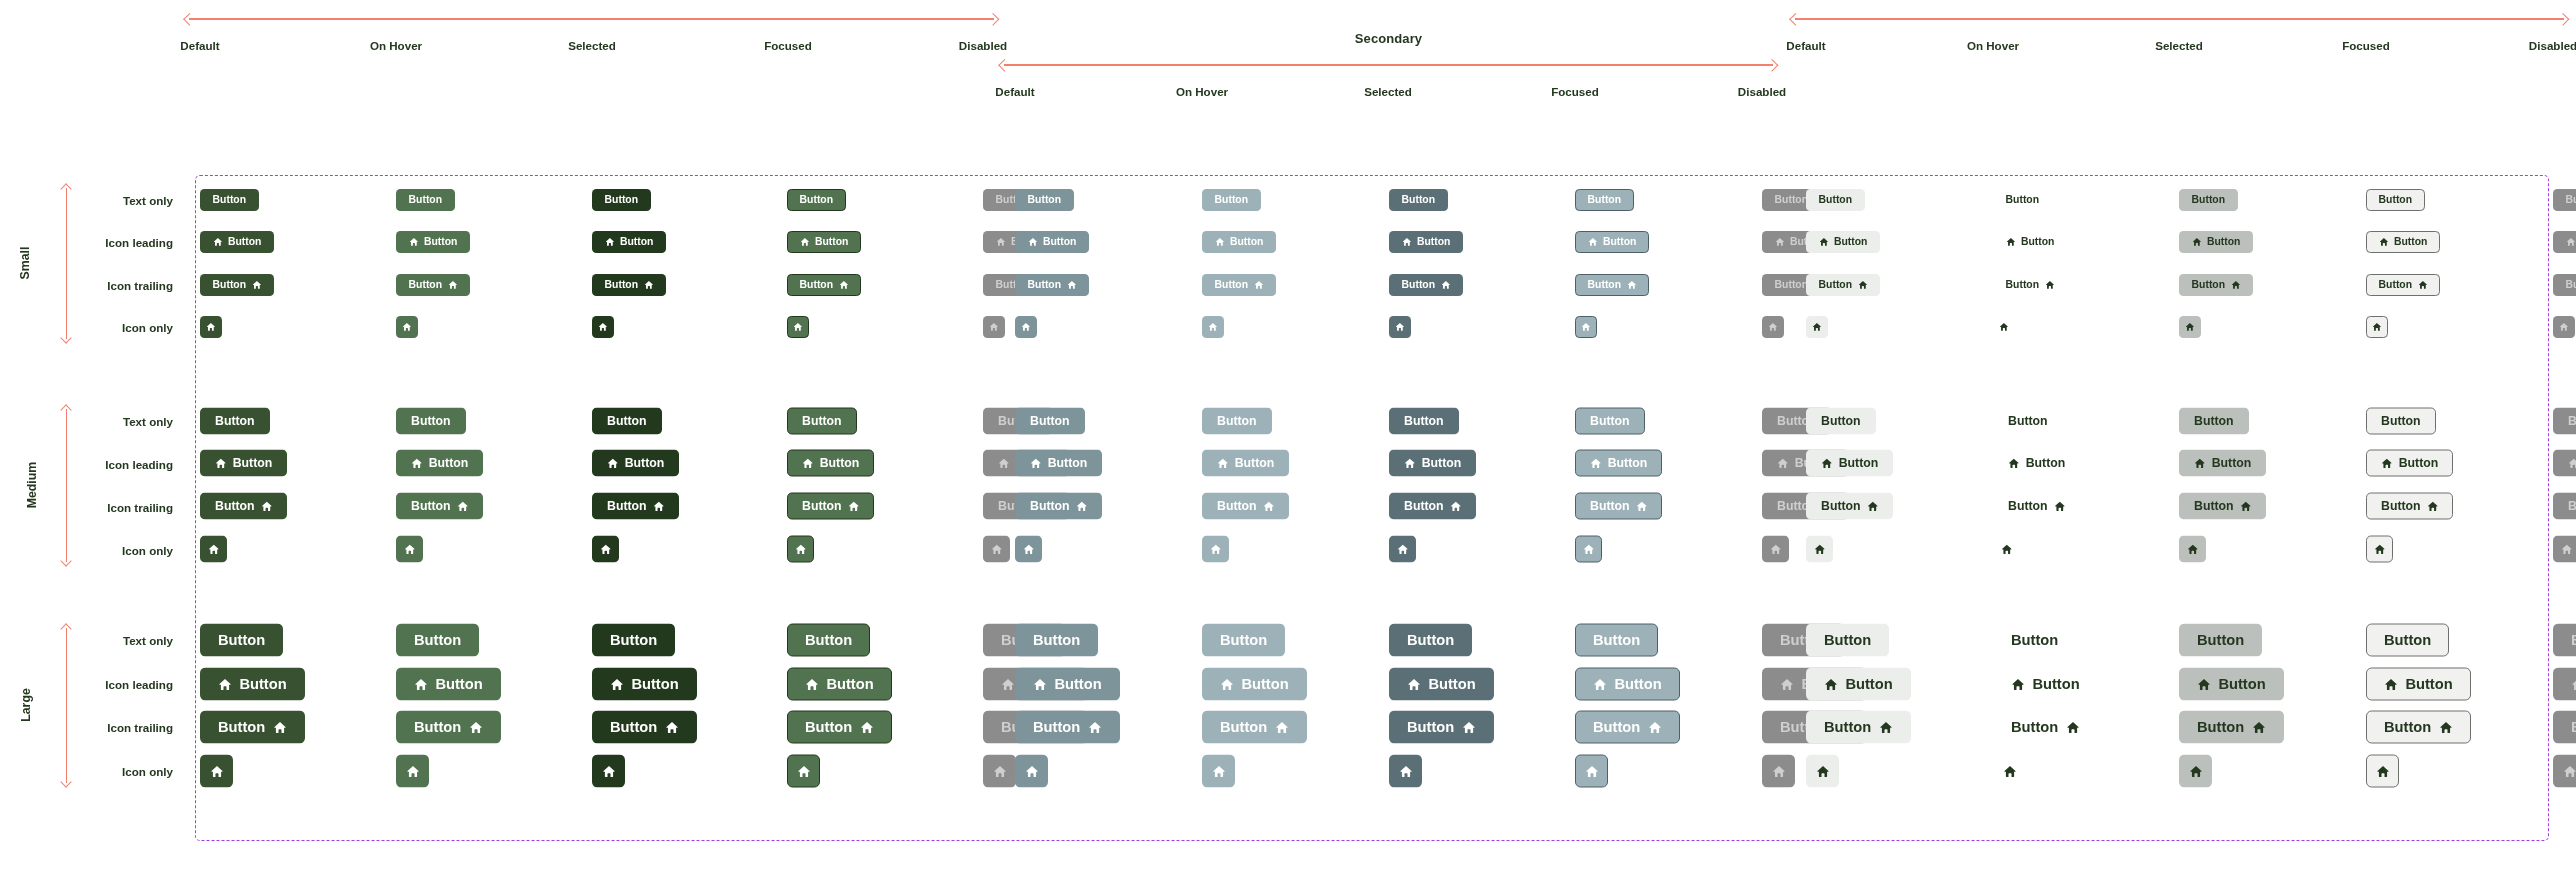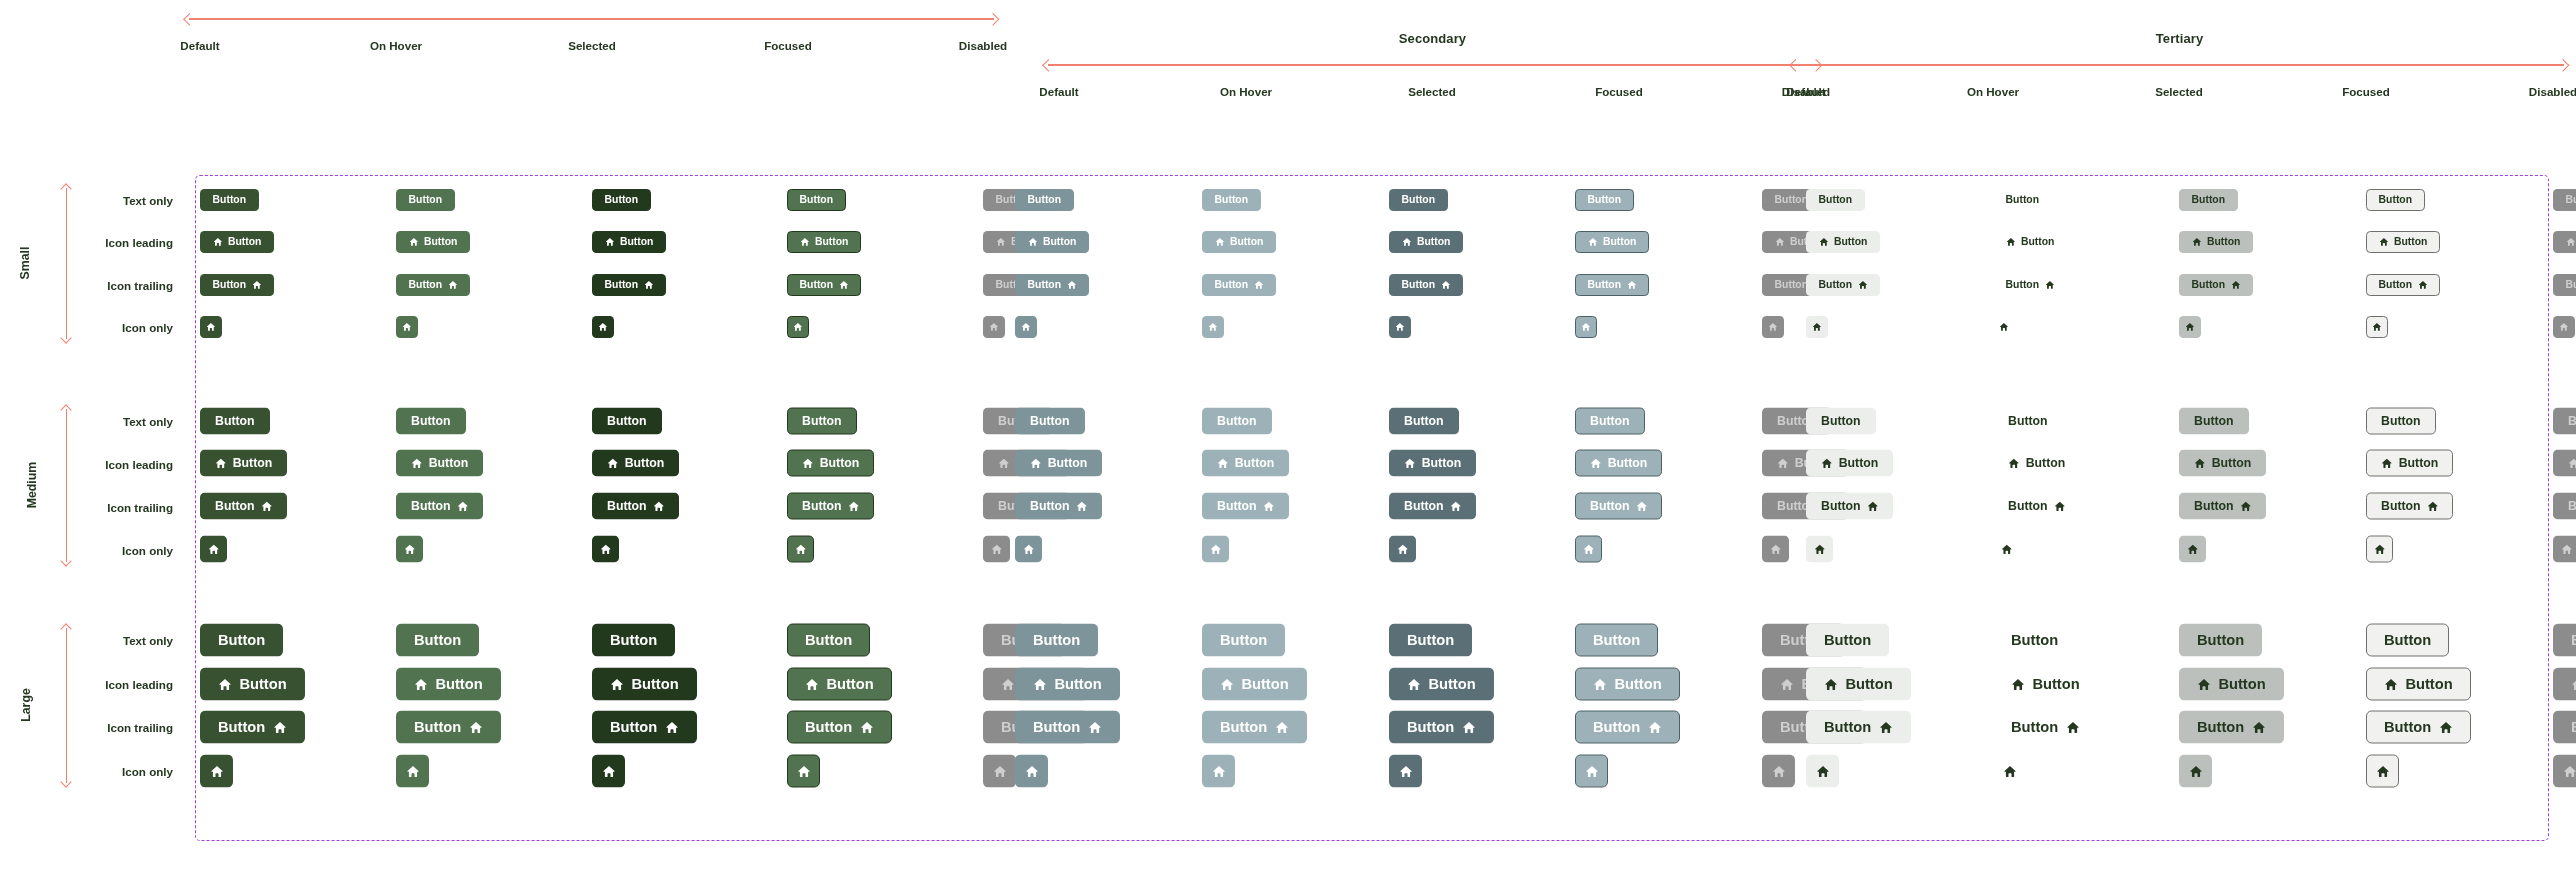--- a/index.html
+++ b/index.html
@@ -199,37 +199,36 @@
         <span class="head right"></span>
       </div>
       <div class="state-labels">
         <div class="state-label" style="left: 16px;">Default</div>
         <div class="state-label" style="left: 212px;">On Hover</div>
         <div class="state-label" style="left: 408px;">Selected</div>
         <div class="state-label" style="left: 604px;">Focused</div>
         <div class="state-label" style="left: 799px;">Disabled</div>
       </div>
     </div>
-    <div class="group-header" style="left: 999px; width: 779px; margin-left: 44px;">
+    <div class="group-header" style="left: 999px; width: 779px;">
       <div class="group-title">Secondary</div>
       <div class="group-arrow">
         <span class="bar"></span>
         <span class="head left"></span>
         <span class="head right"></span>
       </div>
       <div class="state-labels">
         <div class="state-label" style="left: 16px;">Default</div>
         <div class="state-label" style="left: 203px;">On Hover</div>
         <div class="state-label" style="left: 389px;">Selected</div>
         <div class="state-label" style="left: 576px;">Focused</div>
         <div class="state-label" style="left: 763px;">Disabled</div>
       </div>
     </div>
     <div class="group-header" style="left: 1790px; width: 779px;">
-      <div class="group-title">Tertiary</div>
       <div class="group-arrow">
         <span class="bar"></span>
         <span class="head left"></span>
         <span class="head right"></span>
       </div>
       <div class="state-labels">
         <div class="state-label" style="left: 16px;">Default</div>
         <div class="state-label" style="left: 203px;">On Hover</div>
         <div class="state-label" style="left: 389px;">Selected</div>
         <div class="state-label" style="left: 576px;">Focused</div>

